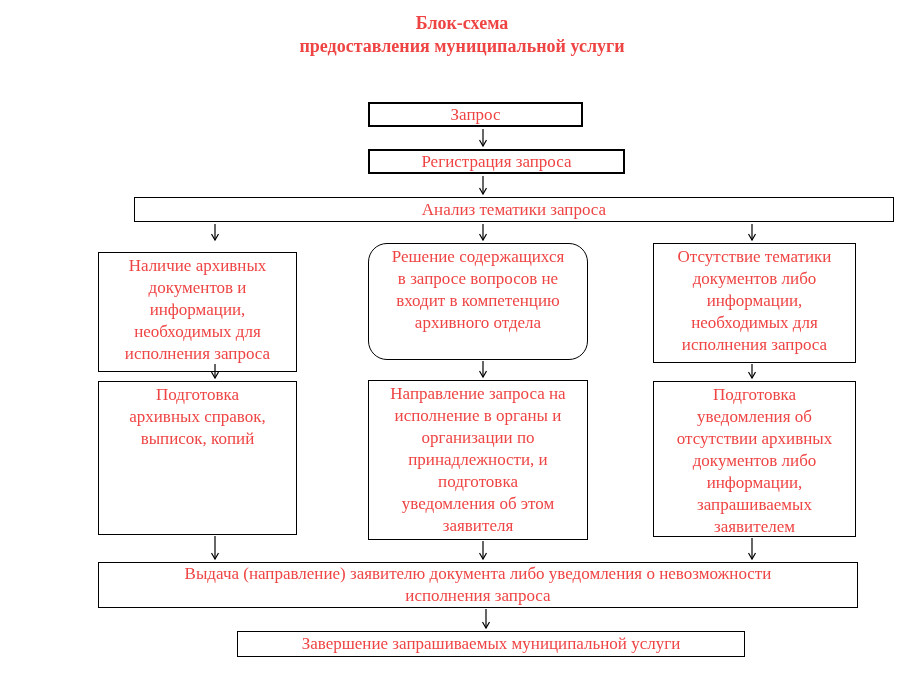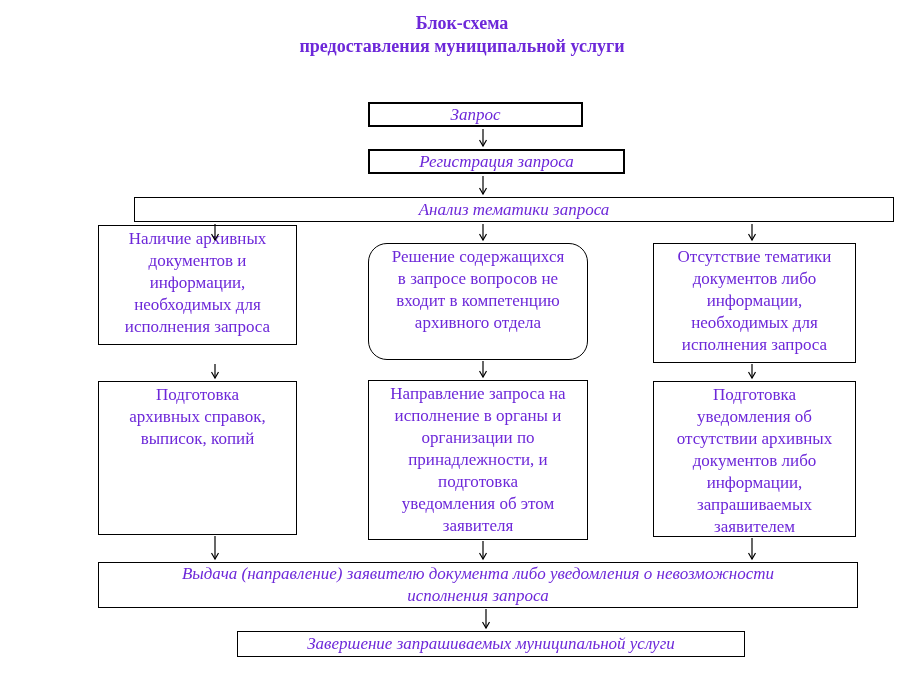--- a/index.html
+++ b/index.html
@@ -6,21 +6,21 @@
     margin: 0;
     padding: 0;
     background: #ffffff;
   }
   #canvas {
     position: relative;
     width: 924px;
     height: 682px;
     background: #ffffff;
     font-family: "Liberation Serif", "DejaVu Serif", serif;
-    color: #6d28d9;
+    color: #ef4444;
     overflow: hidden;
   }
   #diagram-title {
     position: absolute;
     left: 0;
     top: 12px;
     width: 924px;
     text-align: center;
     font-size: 18px;
     font-weight: bold;
@@ -36,29 +36,28 @@
     font-size: 17px;
     line-height: 22px;
     white-space: pre-line;
     padding-top: 2px;
   }
   .v-center {
     display: flex;
     align-items: center;
     justify-content: center;
     padding-top: 0;
-    font-style: italic;
   }
   .thick {
     border-width: 2px;
   }
   #node-request       { left: 368px; top: 102px; width: 215px; height: 25px; }
   #node-registration  { left: 368px; top: 149px; width: 257px; height: 25px; }
   #node-analysis      { left:  98px; top: 197px; width: 760px; height: 25px; margin-left: 36px; }
-  #node-available     { left:  98px; top: 225px; width: 199px; height: 120px; }
+  #node-available     { left:  98px; top: 252px; width: 199px; height: 120px; }
   #node-competence    { left: 368px; top: 243px; width: 220px; height: 117px; border-radius: 19px; }
   #node-absent        { left: 653px; top: 243px; width: 203px; height: 120px; }
   #node-copies        { left:  98px; top: 381px; width: 199px; height: 154px; }
   #node-forward       { left: 368px; top: 380px; width: 220px; height: 160px; }
   #node-notification  { left: 653px; top: 381px; width: 203px; height: 156px; }
   #node-issue         { left:  98px; top: 562px; width: 760px; height: 46px; line-height: 22px; }
   #node-completion    { left: 237px; top: 631px; width: 508px; height: 26px; }
   #arrow-layer {
     position: absolute;
     left: 0;

